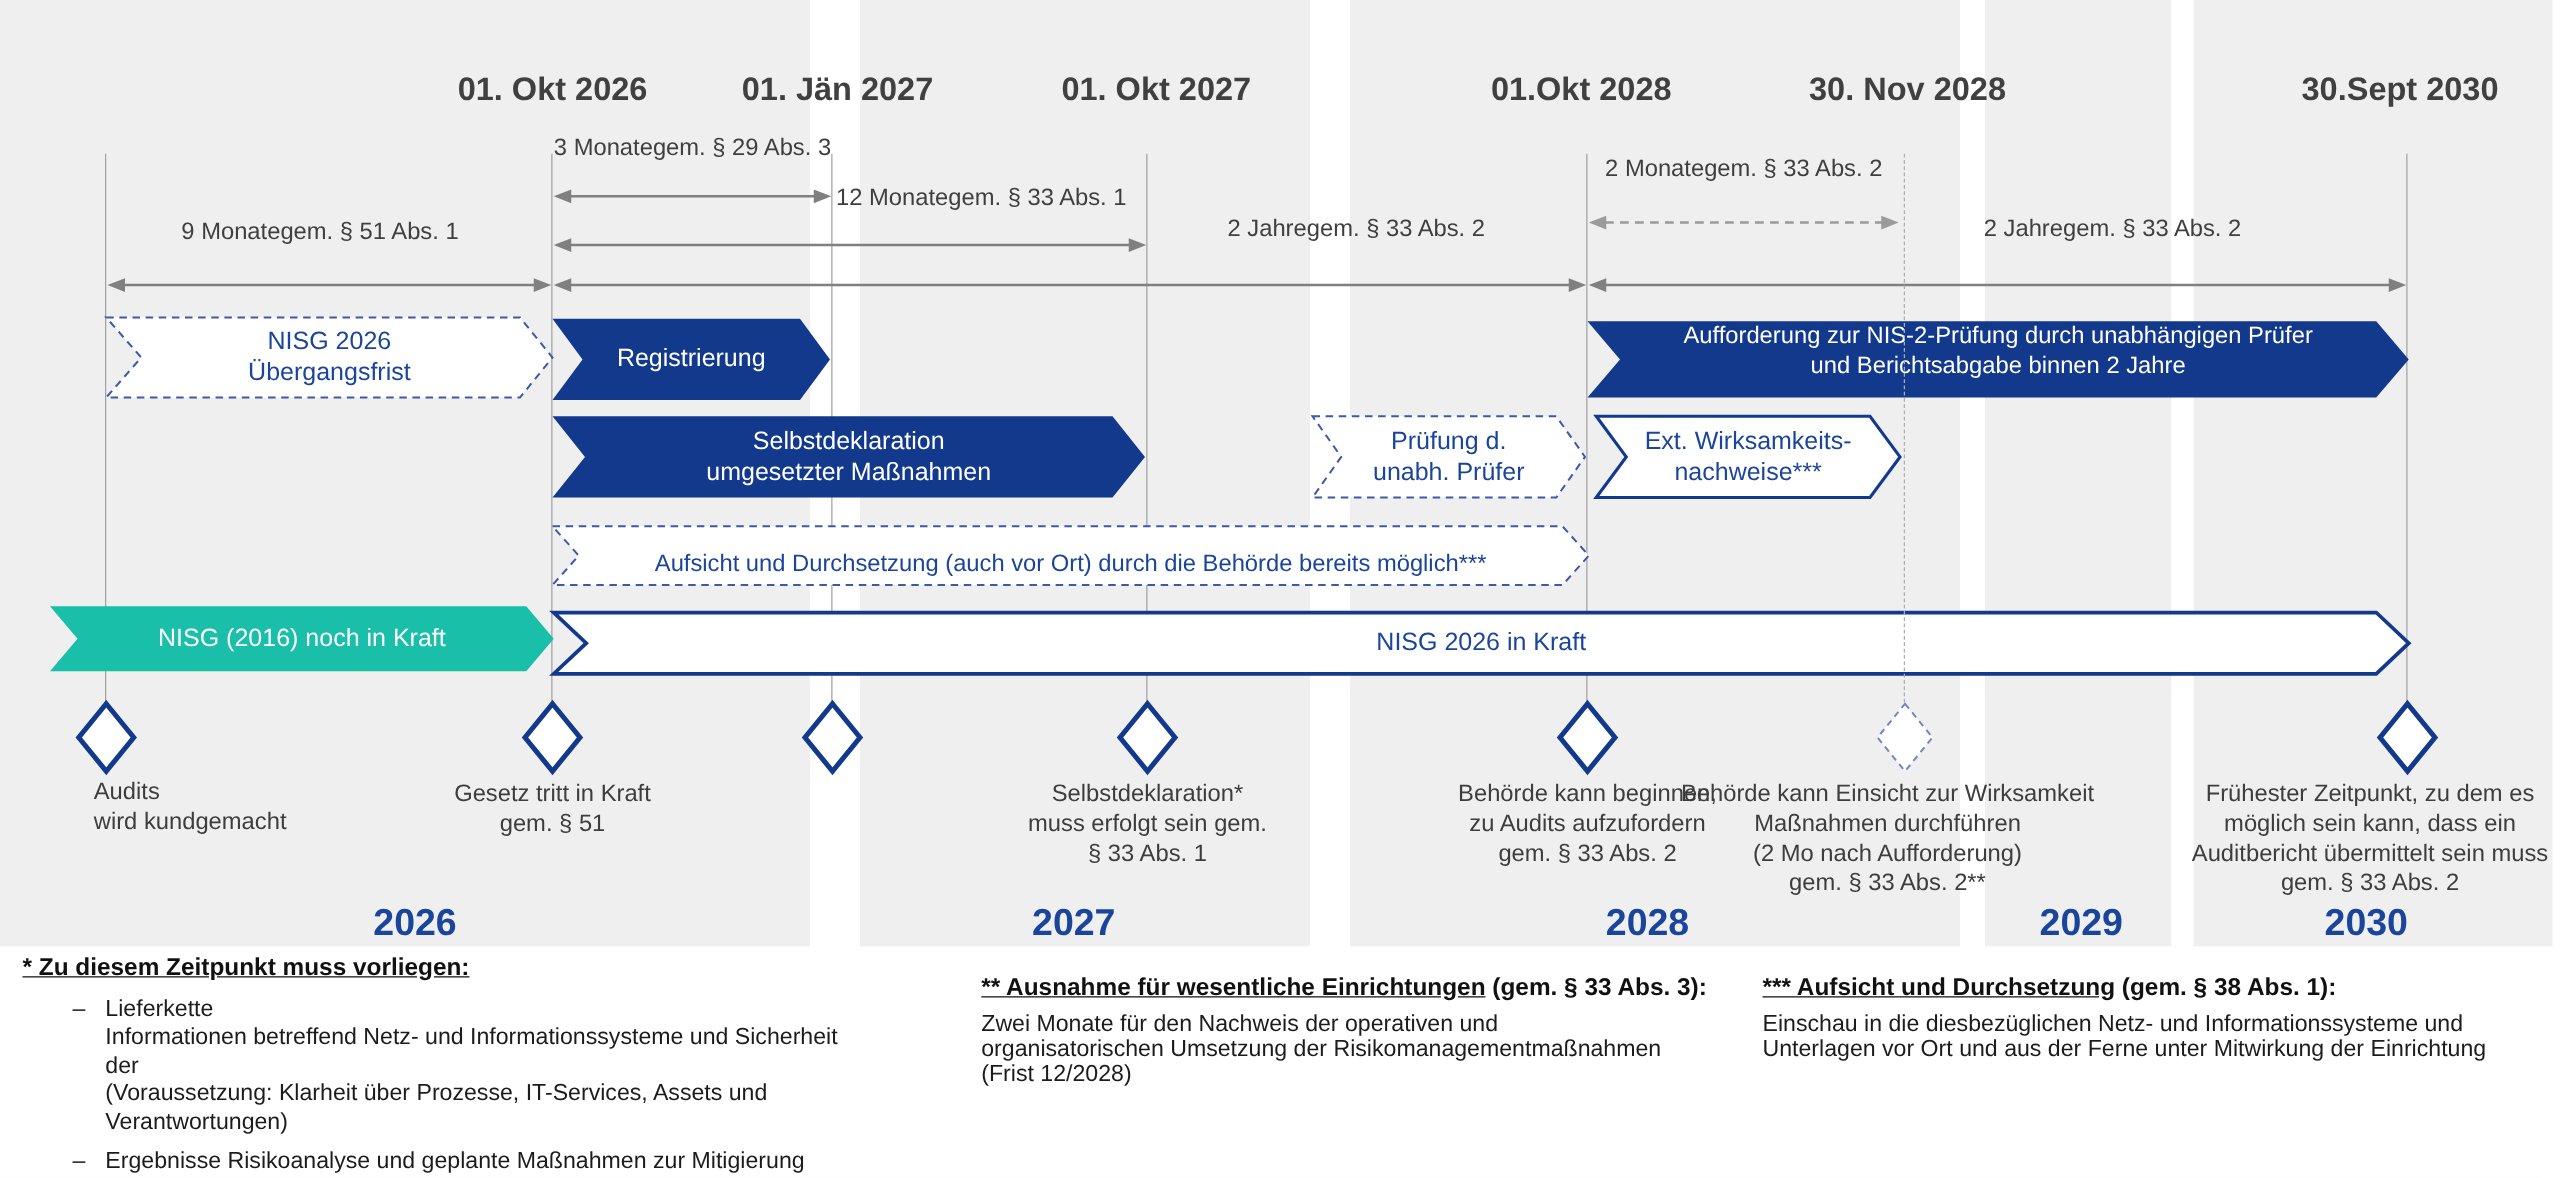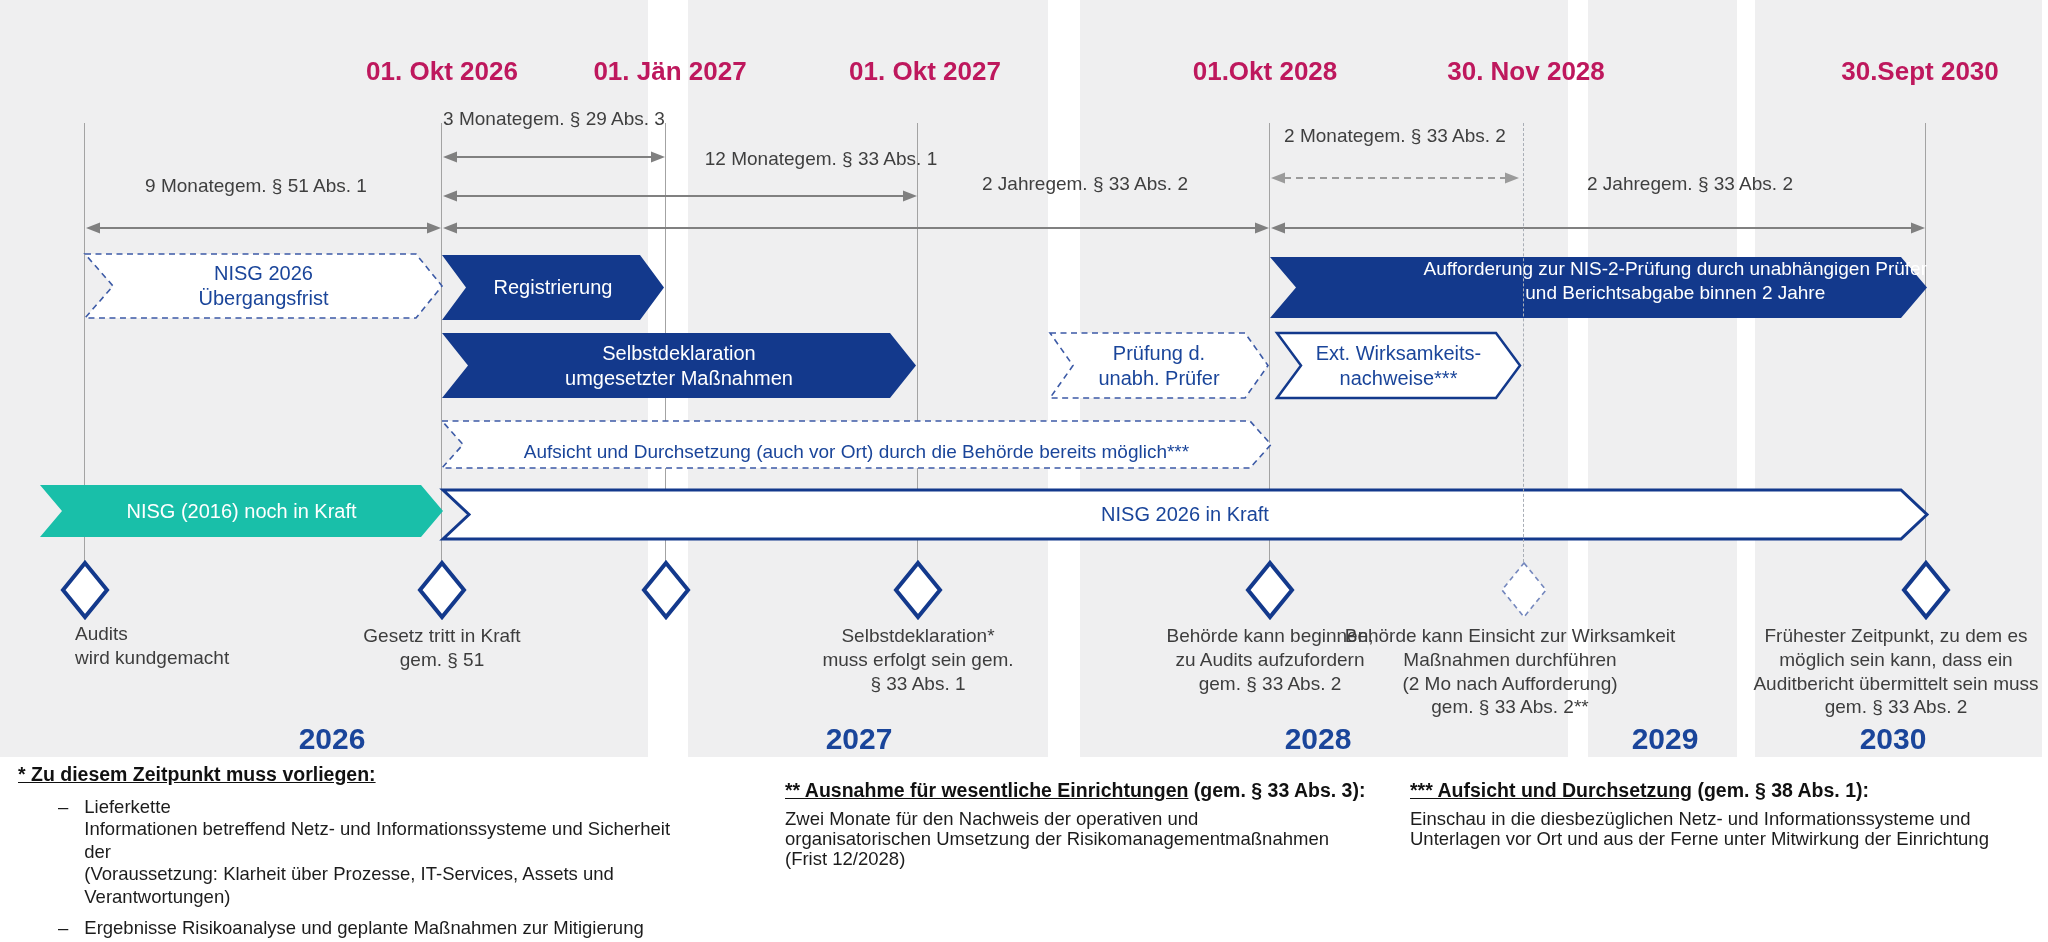--- a/index.html
+++ b/index.html
@@ -3,21 +3,21 @@
 <meta charset="utf-8">
 <style>
   html,body{margin:0;padding:0;background:#ffffff;}
   #stage{position:relative;width:2048px;height:942px;overflow:hidden;
          font-family:"Liberation Sans","DejaVu Sans",sans-serif;background:#ffffff;}
   .band{position:absolute;left:0;top:0;width:2042px;height:757px;background:#efeff0;}
   .colsep{position:absolute;top:0;height:757px;background:#ffffff;}
   .vline{position:absolute;top:123px;height:439px;width:1px;background:#a3a3a3;}
   .vline.dashed{background:none;width:0;border-left:1.5px dashed #a9aeb6;z-index:6;}
   .date{position:absolute;top:56px;transform:translateX(-50%);white-space:nowrap;
-        color:#be185d;font-size:26px;font-weight:bold;z-index:4;}
+        color:#404040;font-size:26px;font-weight:bold;z-index:4;}
   .alabel{position:absolute;transform:translateX(-50%);text-align:center;white-space:nowrap;
           font-size:19px;line-height:1.16;color:#3f3f3f;z-index:4;}
   .arrow{position:absolute;z-index:2;overflow:visible;}
   .bar{position:absolute;z-index:3;display:flex;align-items:center;justify-content:center;text-align:center;}
   .bar svg{position:absolute;left:0;top:0;overflow:visible;}
   .bar .txt{position:relative;z-index:1;font-size:20px;line-height:1.25;white-space:nowrap;}
   .bar .txt span{display:block;}
   .txt-white{color:#ffffff;}
   .txt-navy{color:#1a459a;}
   .diamond{position:absolute;z-index:4;overflow:visible;}
@@ -89,21 +89,21 @@
   <svg class="arrow" style="left:1270px;top:220px;" width="656" height="16">
     <line x1="12" y1="8" x2="644" y2="8" stroke="#808080" stroke-width="2"></line>
     <polygon points="1,8 15,2.5 15,13.5" fill="#808080"></polygon>
       <polygon points="655,8 641,2.5 641,13.5" fill="#808080"></polygon>
   </svg>
 
   <div class="alabel" style="left:256px;top:175px;">
     <span>9 Monate</span><span>gem. § 51 Abs. 1</span></div>
   <div class="alabel" style="left:554px;top:108px;">
     <span>3 Monate</span><span>gem. § 29 Abs. 3</span></div>
-  <div class="alabel" style="left:785px;top:148px;margin-left:36px;">
+  <div class="alabel" style="left:785px;top:148px;">
     <span>12 Monate</span><span>gem. § 33 Abs. 1</span></div>
   <div class="alabel" style="left:1085px;top:173px;">
     <span>2 Jahre</span><span>gem. § 33 Abs. 2</span></div>
   <div class="alabel" style="left:1395px;top:125px;">
     <span>2 Monate</span><span>gem. § 33 Abs. 2</span></div>
   <div class="alabel" style="left:1690px;top:173px;">
     <span>2 Jahre</span><span>gem. § 33 Abs. 2</span></div>
 
   <div class="bar" style="left:85px;top:254px;width:357px;height:64px;">
     <svg width="357" height="64">
@@ -124,21 +124,21 @@
   </div>
   <div class="bar" style="left:442px;top:333px;width:474px;height:65px;">
     <svg width="474" height="65">
         <polygon points="0,0 448,0 474,32.5 448,65 0,65 26,32.5" fill="#13398c"></polygon>
       </svg>
     <div class="txt txt-white">
         <span>Selbstdeklaration</span>
         <span>umgesetzter Maßnahmen</span>
       </div>
   </div>
-  <div class="bar" style="left:1270px;top:257px;width:657px;height:48px;justify-content:flex-end;">
+  <div class="bar" style="left:1270px;top:257px;width:657px;height:48px;">
     <svg width="657" height="61">
         <polygon points="0,0 631,0 657,30.5 631,61 0,61 26,30.5" fill="#13398c"></polygon>
       </svg>
     <div class="txt txt-white" style="font-size:19px;">
         <span>Aufforderung zur NIS-2-Prüfung durch unabhängigen Prüfer</span>
         <span>und Berichtsabgabe binnen 2 Jahre</span>
       </div>
   </div>
   <div class="bar" style="left:1050px;top:333px;width:218px;height:65px;">
     <svg width="218" height="65">

